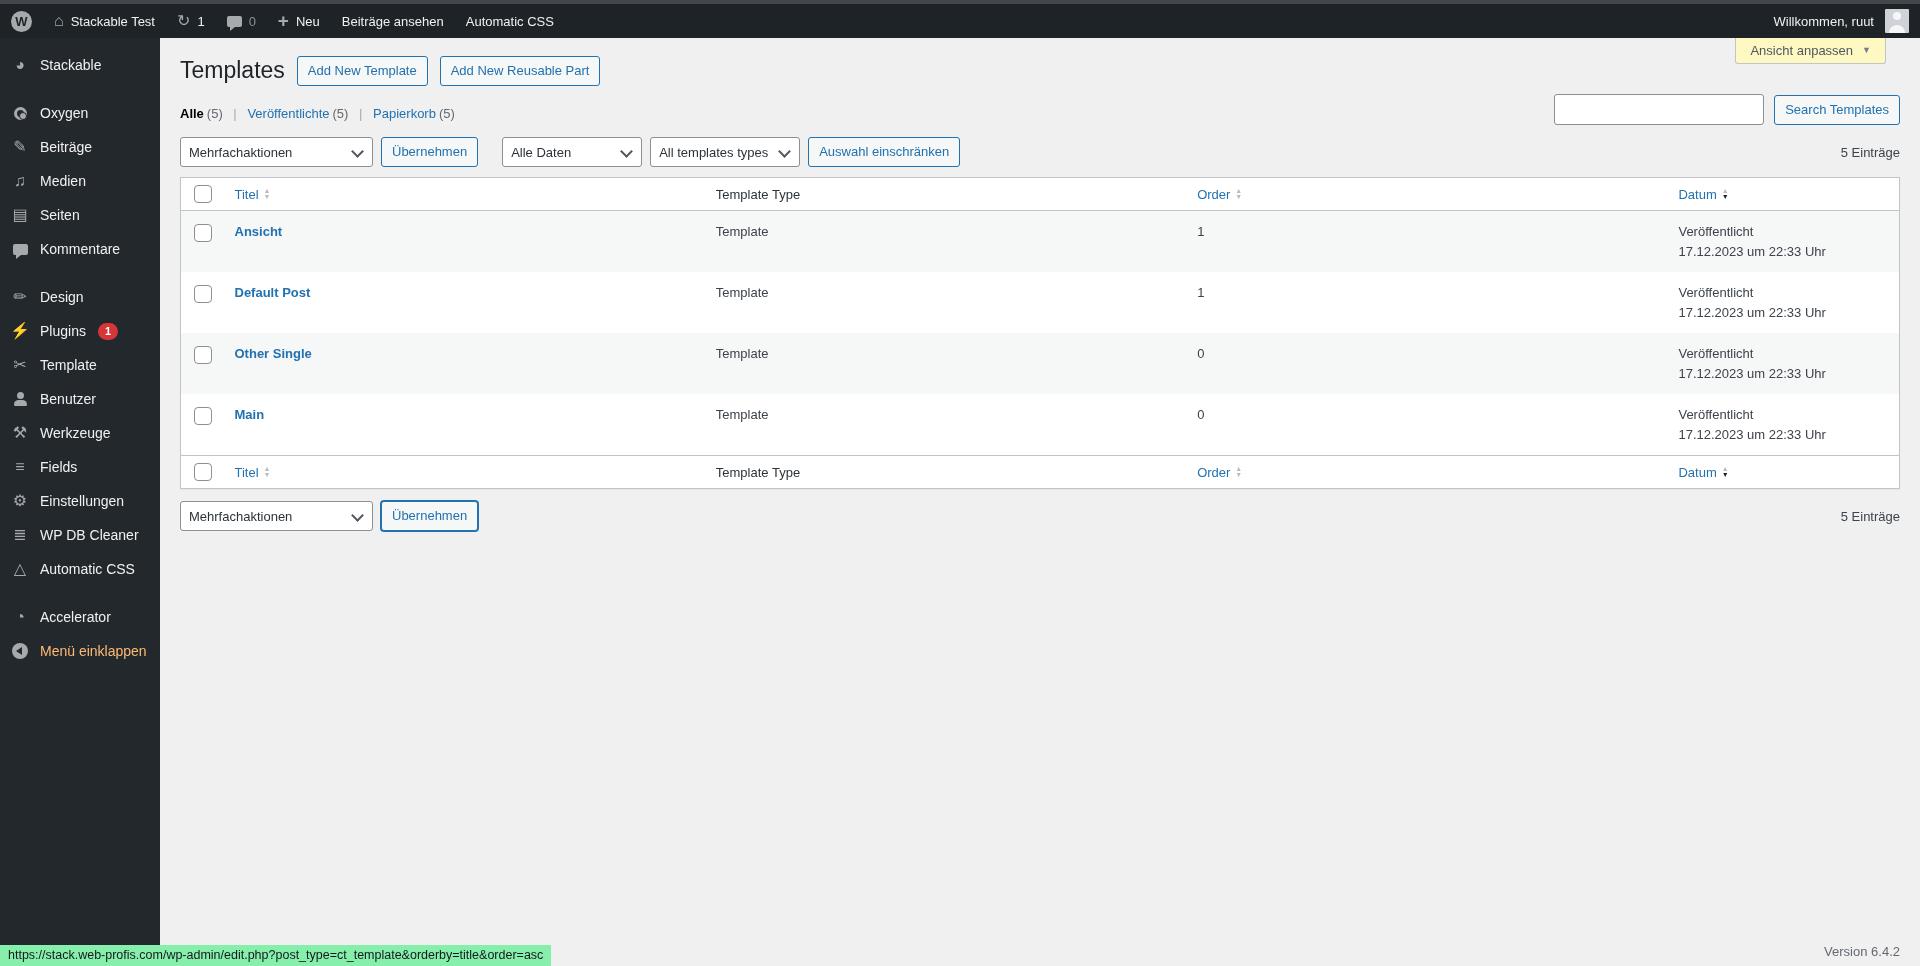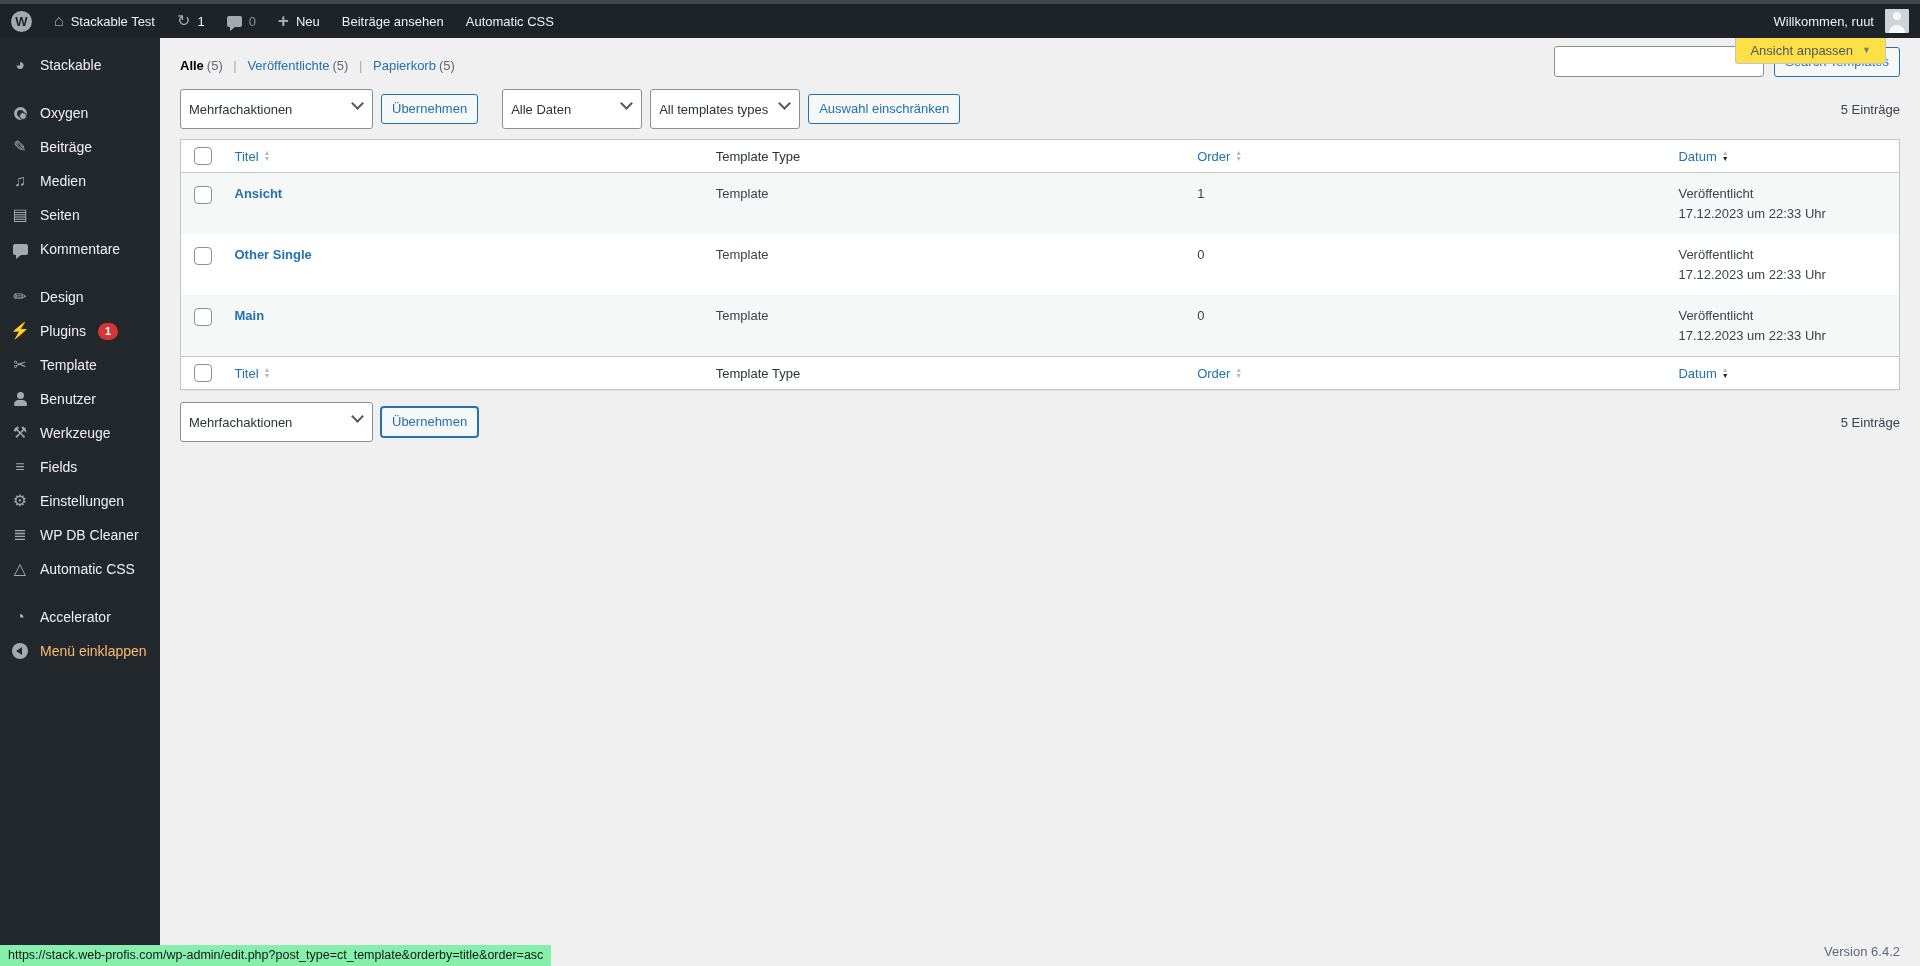--- a/index.html
+++ b/index.html
@@ -44,21 +44,21 @@
   .person::before { content:""; position:absolute; top:0; left:4px; width:7px; height:7px; border-radius:50%; background:#a7aaad; }
   .person::after  { content:""; position:absolute; bottom:1px; left:1px; width:13px; height:6px; border-radius:7px 7px 2px 2px; background:#a7aaad; }
   .ring { display:block; width:13px; height:13px; border:3px solid #a7aaad; border-radius:50%; position:relative; }
   .ring::after { content:""; position:absolute; right:-3px; bottom:-3px; width:6px; height:6px; border-radius:50%; background:#a7aaad; border:1px solid #23282d; }
   .collapse-circle { display:block; width:16px; height:16px; border-radius:50%; background:#a7aaad; position:relative; }
   .collapse-circle::after { content:""; position:absolute; left:4px; top:4px; border-style:solid; border-width:4px 6px 4px 0; border-color:transparent #23282d transparent transparent; }
 
   
   .content { position:absolute; left:160px; top:38px; right:0; bottom:0; padding:0 20px; }
   .screen-options {
-    position:absolute; top:0; right:34px; background:#fde047; border:1px solid #c3c4c7; border-top:none;
+    position:absolute; top:0; right:34px; background:#fef9c3; border:1px solid #c3c4c7; border-top:none;
     border-radius:0 0 3px 3px; padding:5px 14px; font-size:13px; color:#50575e;
     display:flex; align-items:center; gap:9px; cursor:pointer;
   }
   .caret-down { font-size:9px; color:#787c82; line-height:1; }
 
   .title-row { display:flex; align-items:center; gap:12px; padding-top:18px; }
   h1.page-title { font-size:23px; font-weight:400; color:#1d2327; margin:0; line-height:1.3; }
   .button {
     font-size:13px; height:30px; padding:0 10px; background:#f6f7f7; color:#2271b1;
     border:1px solid #2271b1; border-radius:3px; cursor:pointer; font-family:inherit; line-height:28px; white-space:nowrap;
@@ -73,21 +73,21 @@
   .views .sep { margin:0 7px; color:#a7aaad; }
   .search-box { display:flex; align-items:center; gap:10px; }
   .search-input { width:210px; height:31px; border:1px solid #8c8f94; border-radius:3px; background:#fff; padding:0 8px; font-size:14px; font-family:inherit; }
 
   .tablenav { display:flex; justify-content:space-between; align-items:center; margin-top:12px; }
   .actions { display:flex; align-items:center; gap:8px; }
   .select-wrap { position:relative; display:inline-block; }
   .select-wrap.gap-left { margin-left:16px; }
   select {
     appearance:none; -webkit-appearance:none; font-size:13px; color:#2c3338; background:#fff;
-    border:1px solid #8c8f94; border-radius:3px; padding:0 30px 0 8px; height:40px; font-family:inherit; cursor:pointer;
+    border:1px solid #8c8f94; border-radius:3px; padding:0 30px 0 8px; height:30px; font-family:inherit; cursor:pointer;
   }
   select.wide { min-width:193px; }
   select.mid  { min-width:140px; }
   .select-wrap::after {
     content:""; position:absolute; right:11px; top:10px; width:7px; height:7px;
     border-right:2px solid #50575e; border-bottom:2px solid #50575e; transform:rotate(45deg); pointer-events:none;
   }
   .count-text { font-size:13px; color:#3c434a; }
 
   
@@ -275,20 +275,25 @@
 </nav>
 </aside>
 
 <main class="content">
 
   <div class="screen-options">
     <span>Ansicht anpassen</span>
     <span class="caret-down">▼</span>
   </div>
 
+  <div class="title-row">
+    <h1 class="page-title">Templates</h1>
+    <button class="button">Add New Template</button>
+    <button class="button">Add New Reusable Part</button>
+  </div>
 
   <div class="views-row">
     <div class="views">
       <span class="view current">
         <span class="label">Alle</span><span class="count">(5)</span>
       </span>
       <span class="sep">|</span>
       <span class="view">
         <a>Veröffentlichte</a><span class="count">(5)</span>
       </span>
@@ -376,20 +381,32 @@
           </th>
     <td><a class="row-title">Ansicht</a></td>
     <td>Template</td>
     <td>1</td>
     <td class="date-cell">
       <span class="status">Veröffentlicht</span>
       <span class="line2">17.12.2023 um 22:33 Uhr</span>
     </td>
   </tr>
 
+  <tr>
+    <th class="cb-col">
+            <input type="checkbox" style="">
+          </th>
+    <td><a class="row-title">Default Post</a></td>
+    <td>Template</td>
+    <td>1</td>
+    <td class="date-cell">
+      <span class="status">Veröffentlicht</span>
+      <span class="line2">17.12.2023 um 22:33 Uhr</span>
+    </td>
+  </tr>
 
   <tr>
     <th class="cb-col">
             <input type="checkbox" style="">
           </th>
     <td><a class="row-title">Other Single</a></td>
     <td>Template</td>
     <td>0</td>
     <td class="date-cell">
       <span class="status">Veröffentlicht</span>

